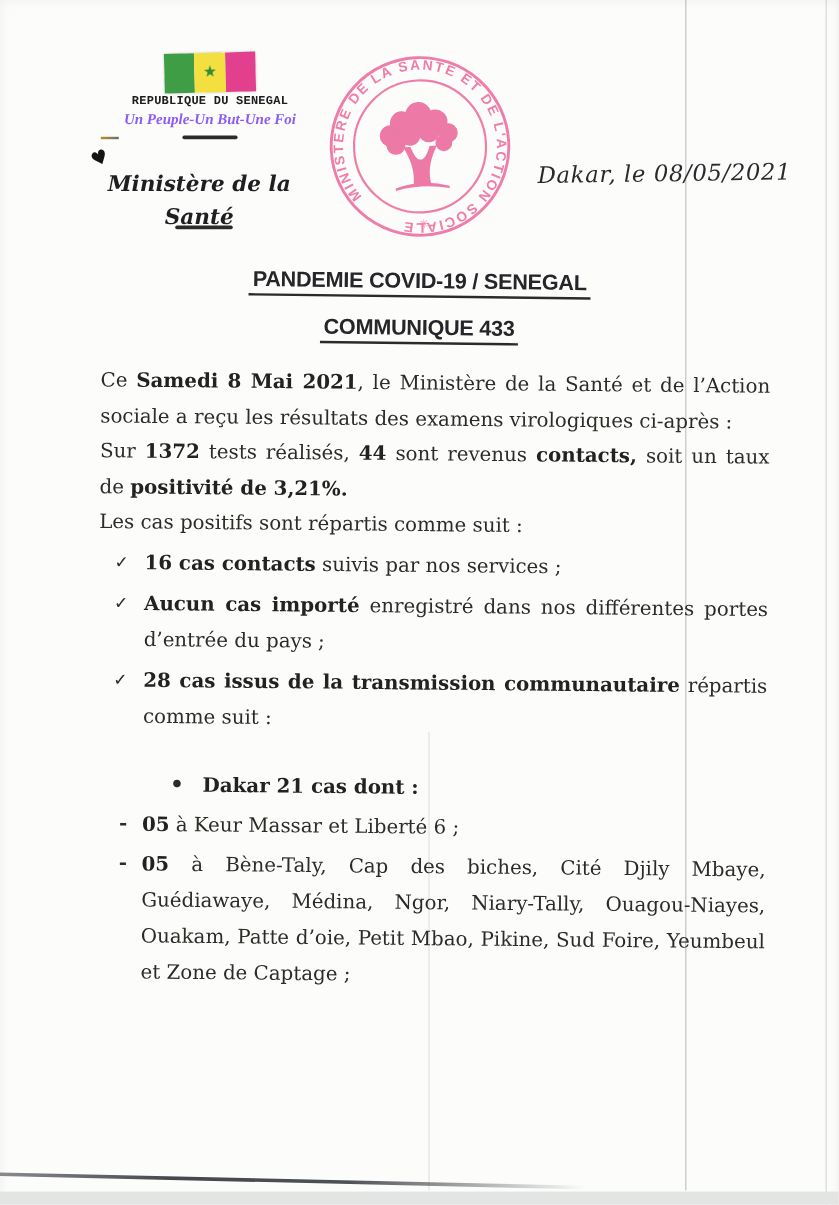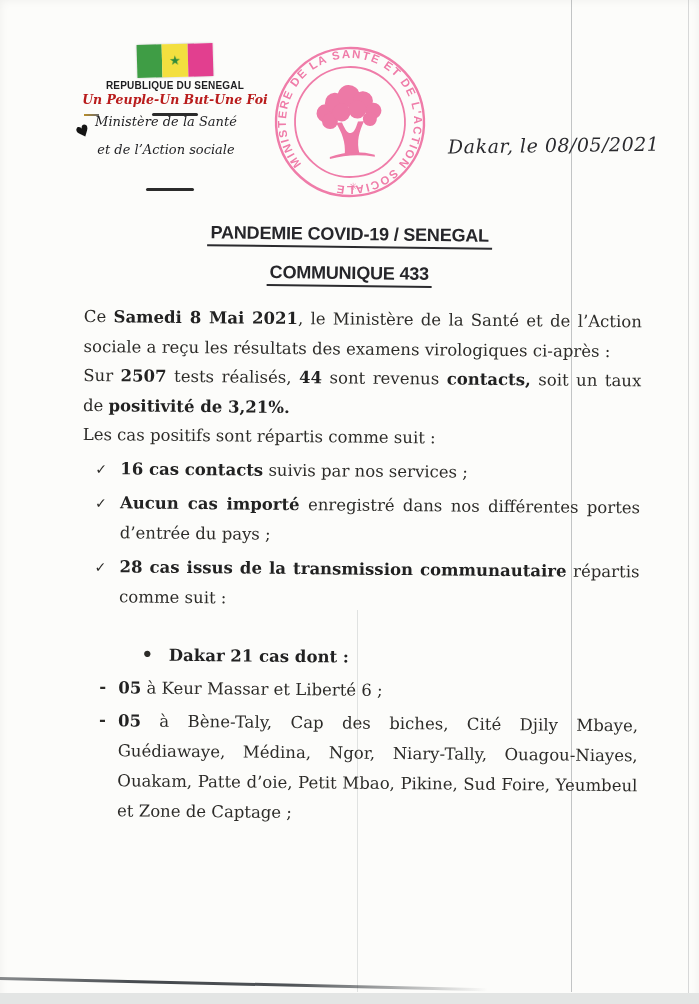--- a/index.html
+++ b/index.html
@@ -15,30 +15,30 @@
              transform:rotate(1.3deg);transform-origin:left center;border-radius:2px;
              background:linear-gradient(to right,rgba(45,50,55,.55),rgba(35,40,45,.85) 30%,rgba(35,40,45,.8) 60%,rgba(45,50,55,0));}
   .bottom-strip{position:absolute;left:0;top:993px;width:699px;height:11px;background:#e3e5e4;}
   
   .hdr-left{position:absolute;left:66px;top:44px;width:218px;text-align:center;}
   .flag{position:relative;width:76px;height:33px;margin:0 auto;display:flex;
         transform:rotate(-1.5deg);box-shadow:0 0 2px rgba(0,0,0,.25);}
   .flag .band{flex:1;}
   .flag .star{position:absolute;left:50%;top:50%;transform:translate(-50%,-55%);
               font-size:13px;line-height:1;color:#2f8a3a;filter:blur(.4px);}
-  .republic{margin-top:3px;font-family:Liberation Sans, sans-serif;font-weight:bold;
+  .republic{margin-top:3px;font-family:Liberation Mono, monospace;font-weight:bold;
             font-size:10px;letter-spacing:.2px;color:#1d1d20;}
-  .motto{margin-top:1px;font-style:italic;font-weight:bold;font-size:12.5px;color:#b91c1c;}
+  .motto{margin-top:1px;font-style:italic;font-weight:bold;font-size:12.5px;color:#8b5cf6;font-family:Liberation Serif, serif;}
   .divider{width:46px;height:2.6px;background:#2b2b2b;border-radius:2px;margin:6px auto 0;}
   .heart{position:absolute;left:76px;top:124px;font-size:16px;line-height:1;color:#141414;
          transform:rotate(-24deg);}
   .heart-dash{position:absolute;left:84px;top:114px;width:15px;height:2px;
               background:linear-gradient(to right,#b98e2a,#6c6c6c);}
-  .ministry{position:absolute;left:74px;top:108px;width:184px;text-align:center;
-            font-style:italic;font-size:13px;line-height:28px;color:#1f1f22;}
+  .ministry{position:absolute;left:74px;top:140px;width:184px;text-align:center;
+            font-style:italic;font-size:18px;line-height:28px;color:#1f1f22;font-weight:bold;}
   .divider2{position:absolute;left:146px;top:188px;width:48px;height:2.6px;
             background:#2b2b2b;border-radius:2px;}
   
   .stamp{position:absolute;left:270px;top:42px;width:160px;height:160px;opacity:.88;
          transform:rotate(-3deg);}
   
   .date{position:absolute;left:448px;top:134px;font-style:italic;font-size:19px;
         color:#2a2a2e;transform:rotate(-.8deg);letter-spacing:.5px;}
   
   .titles{position:absolute;left:0;top:224px;width:699px;text-align:center;
@@ -81,21 +81,20 @@
     <div class="republic">REPUBLIQUE DU SENEGAL</div>
     <div class="motto">Un Peuple-Un But-Une Foi</div>
     <div class="divider"></div>
   </div>
 
   <div class="heart-dash"></div>
   <div class="heart">♥</div>
 
   <div class="ministry">
     <div>Ministère de la Santé</div>
-    <div>et de l’Action sociale</div>
   </div>
   <div class="divider2"></div>
 
   <div class="stamp">
     <svg width="160" height="160" viewBox="0 0 160 160">
       <circle cx="80" cy="80" r="74" fill="none" stroke="#ee6b9e" stroke-width="2.4"></circle>
       <circle cx="80" cy="80" r="55" fill="none" stroke="#ee6b9e" stroke-width="1.8"></circle>
       <path id="ringpath" d="M 80 80 m -64 0 a 64 64 0 1 1 128 0 a 64 64 0 1 1 -128 0" fill="none"></path>
       <g transform="rotate(-38 80 80)">
         <text font-family="Liberation Sans, sans-serif" font-size="11.5" font-weight="bold" fill="#ee6b9e" letter-spacing="1.6">
@@ -121,21 +120,21 @@
 
   <div class="date">Dakar, le 08/05/2021</div>
 
   <div class="titles">
     <div><span class="t">PANDEMIE COVID-19 / SENEGAL</span></div>
     <div><span class="t t2">COMMUNIQUE 433</span></div>
   </div>
 
   <div class="doc-body">
     <p><span>Ce </span><b>Samedi 8 Mai 2021</b><span>, le Ministère de la Santé et de l’Action sociale a reçu les résultats des examens virologiques ci-après :</span></p>
-    <p><span>Sur </span><b>2507</b><span> tests réalisés, </span><b>44</b><span> sont revenus </span><b>contacts,</b><span> soit un taux de </span><b>positivité de 3,21%.</b></p>
+    <p><span>Sur </span><b>1372</b><span> tests réalisés, </span><b>44</b><span> sont revenus </span><b>contacts,</b><span> soit un taux de </span><b>positivité de 3,21%.</b></p>
     <p><span>Les cas positifs sont répartis comme suit :</span></p>
 
     <div class="check-item">
       <span class="mark">✓</span>
       <span><b>16 cas contacts</b><span> suivis par nos services ;</span></span>
     </div>
     <div class="check-item">
       <span class="mark">✓</span>
       <span><b>Aucun cas importé</b><span> enregistré dans nos différentes portes d’entrée du pays ;</span></span>
     </div>

